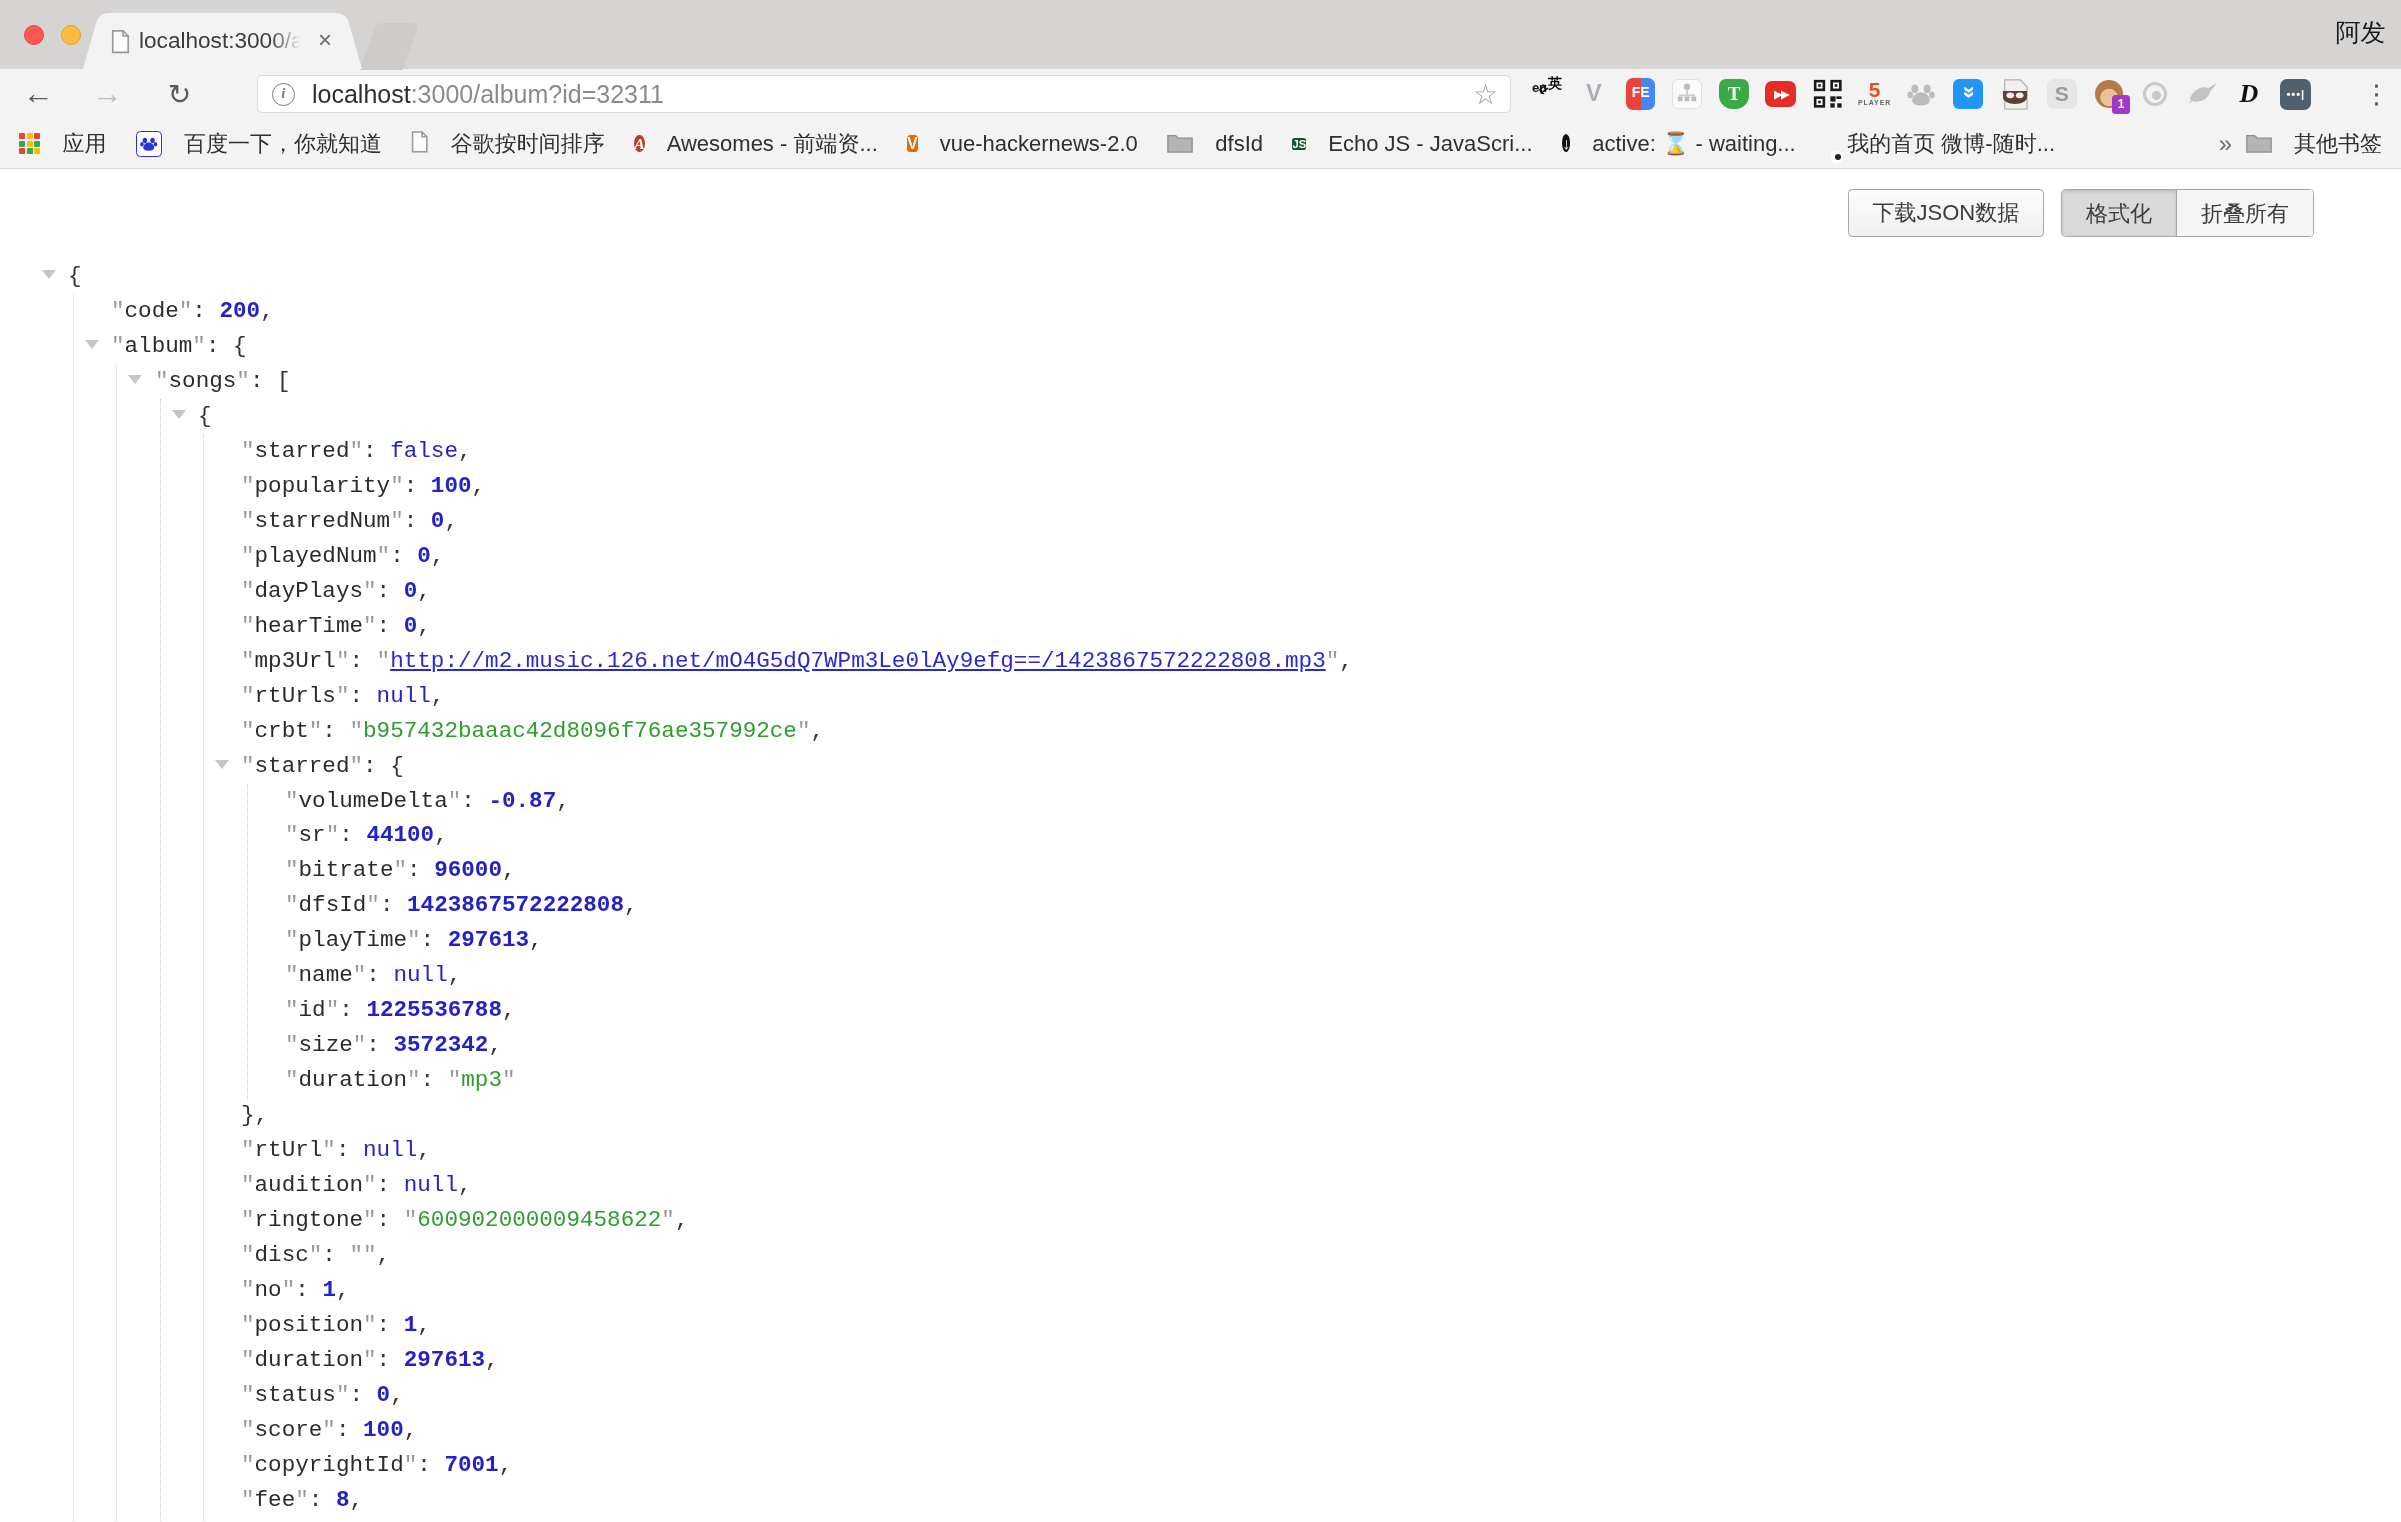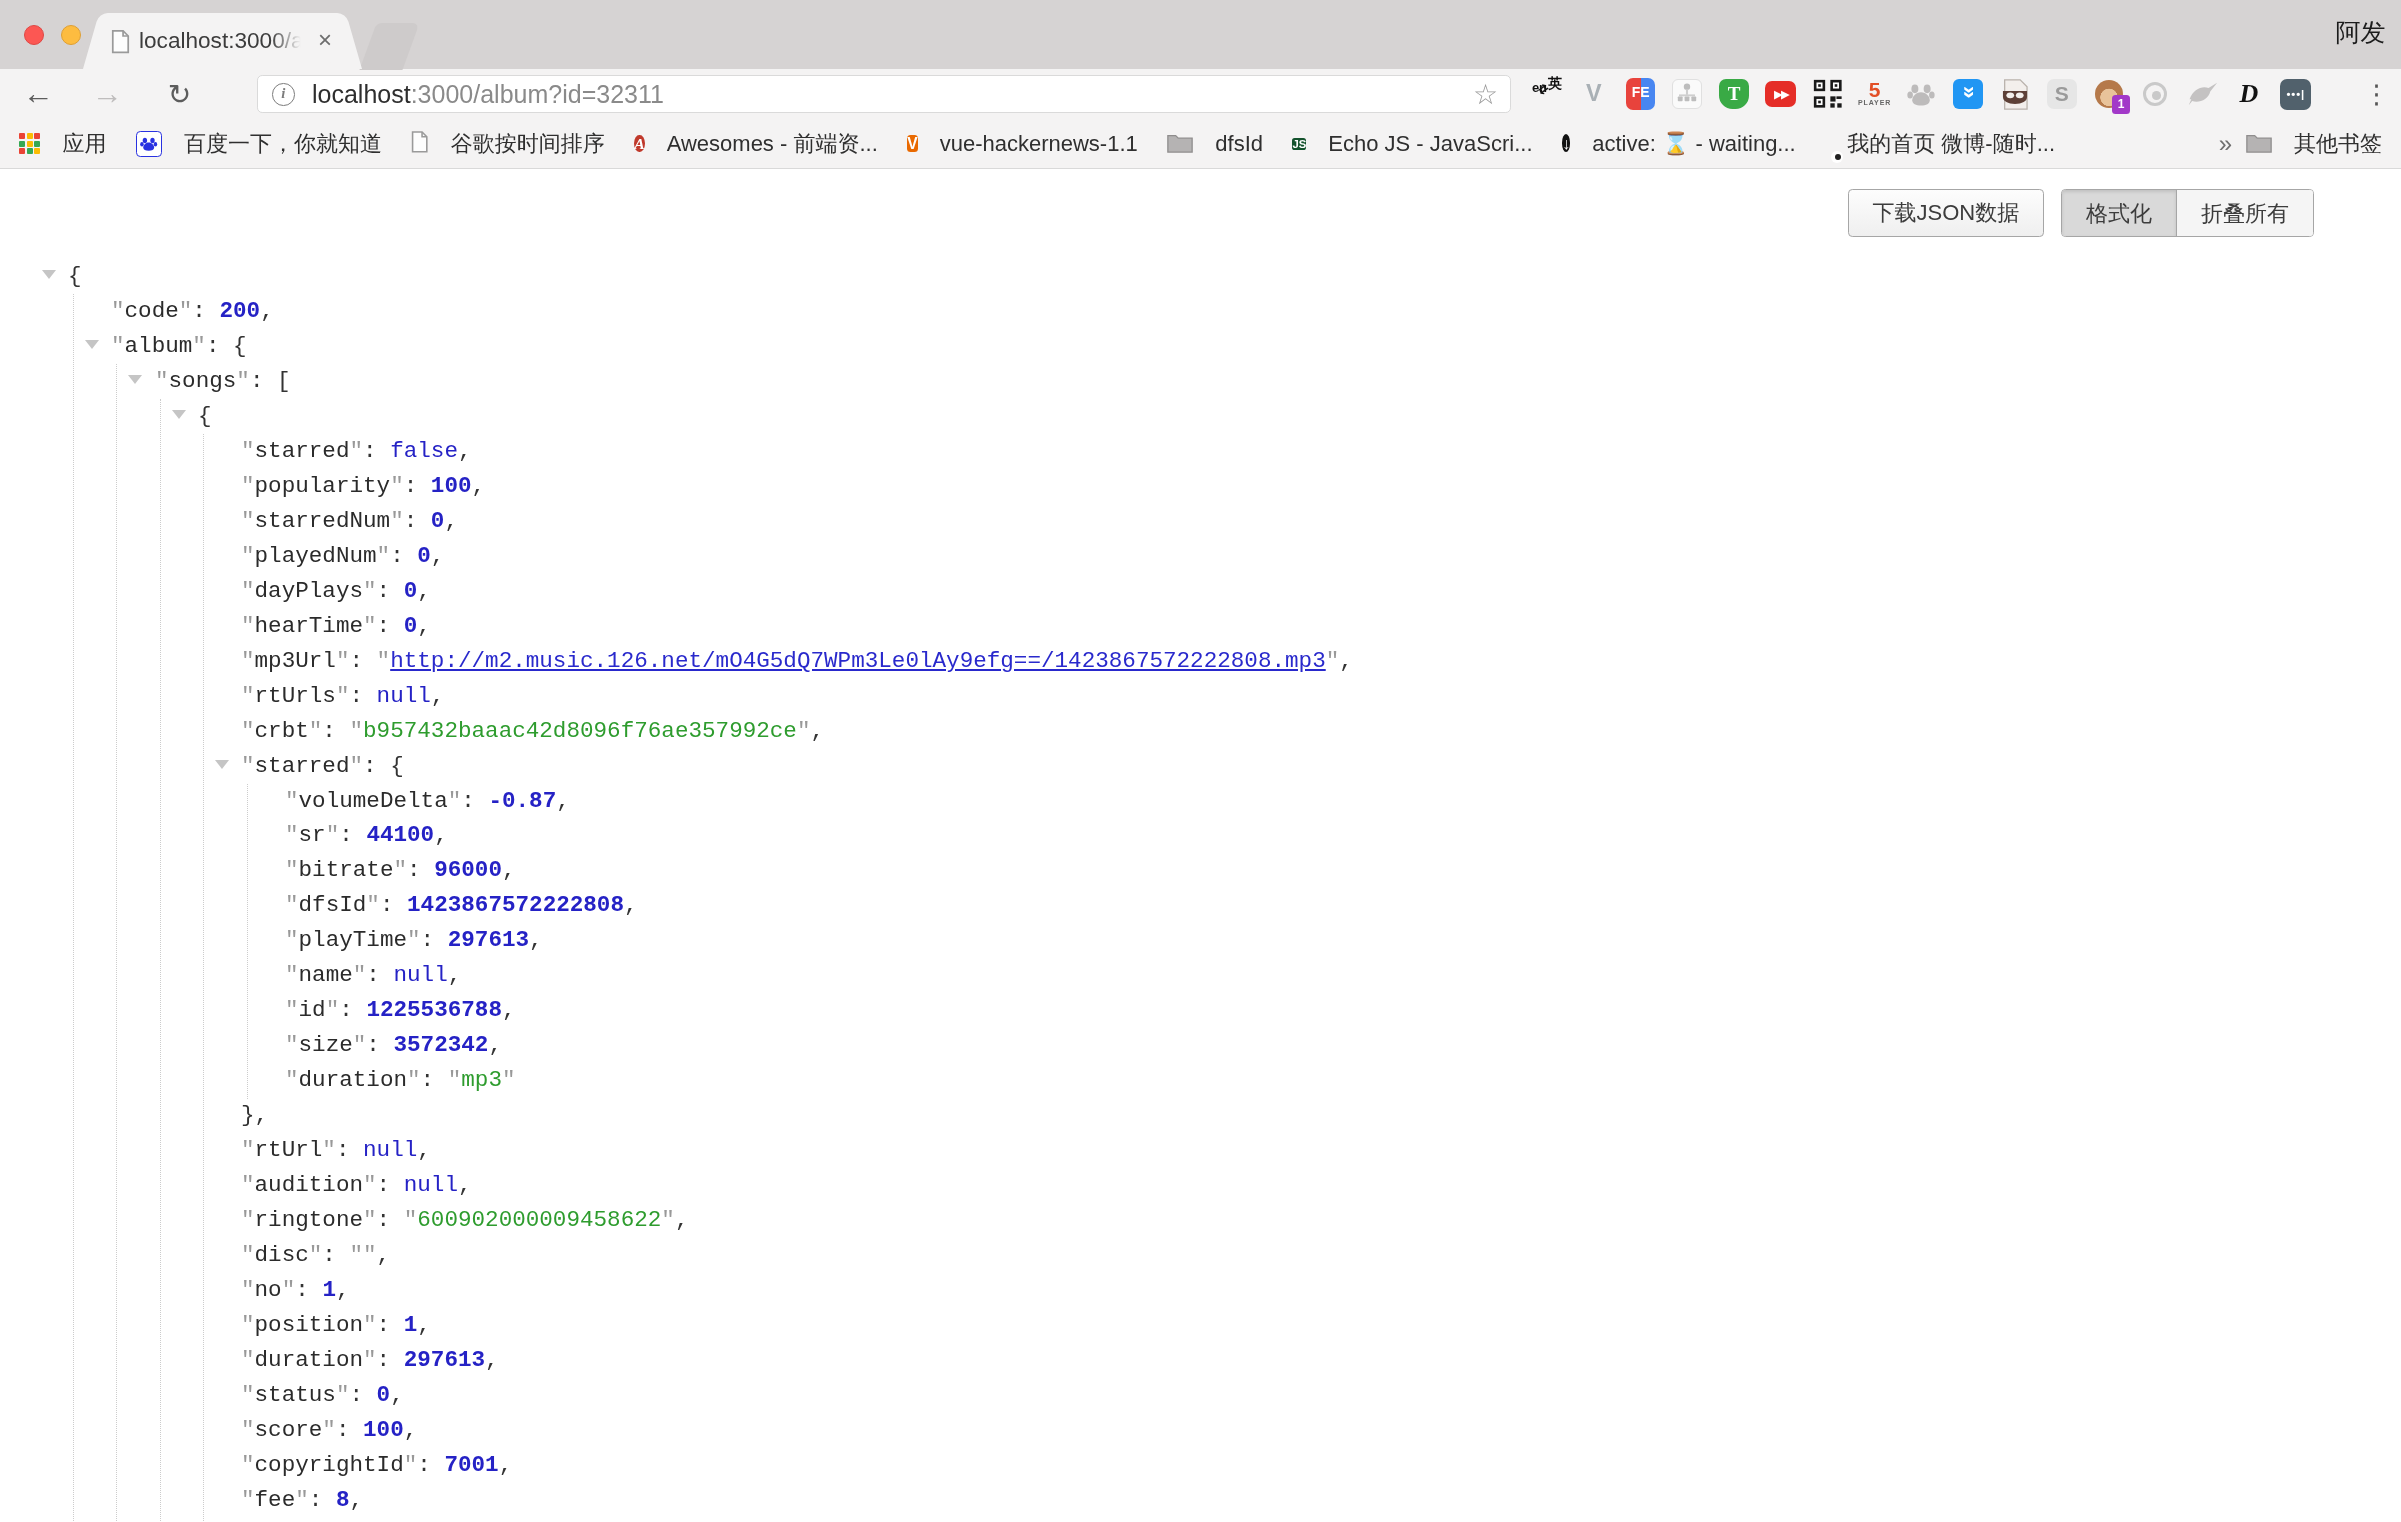--- a/index.html
+++ b/index.html
@@ -280,21 +280,21 @@
             <path d="M14 1 v6 h6" fill="none" stroke="#9a9a9a" stroke-width="2"></path>
           </svg></span>
         <span class="lbl">谷歌按时间排序</span>
       </div>
       <div class="bm">
         <span><span class="b-a">A</span></span>
         <span class="lbl">Awesomes - 前端资...</span>
       </div>
       <div class="bm">
         <span><span class="b-v">V</span></span>
-        <span class="lbl">vue-hackernews-1.1</span>
+        <span class="lbl">vue-hackernews-2.0</span>
       </div>
       <div class="bm">
         <span><svg width="26" height="21" viewBox="0 0 30 24">
             <path d="M1 4 h9 l3 3 h16 v16 h-28 z" fill="#b5b3b3" stroke="#8f8d8d" stroke-width="1.5"></path>
           </svg></span>
         <span class="lbl">dfsId</span>
       </div>
       <div class="bm">
         <span><span class="b-js">JS</span></span>
         <span class="lbl">Echo JS - JavaScri...</span>

